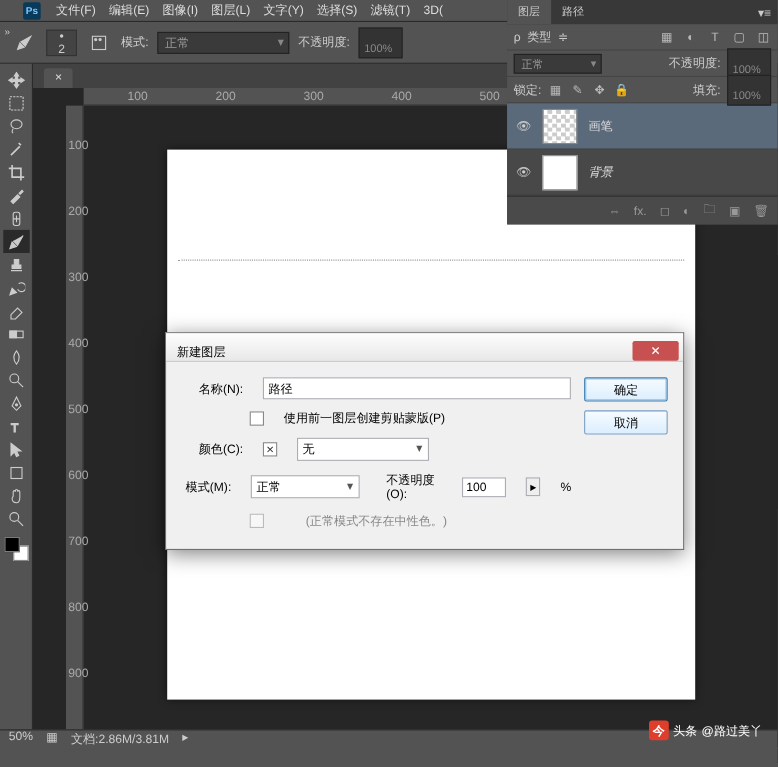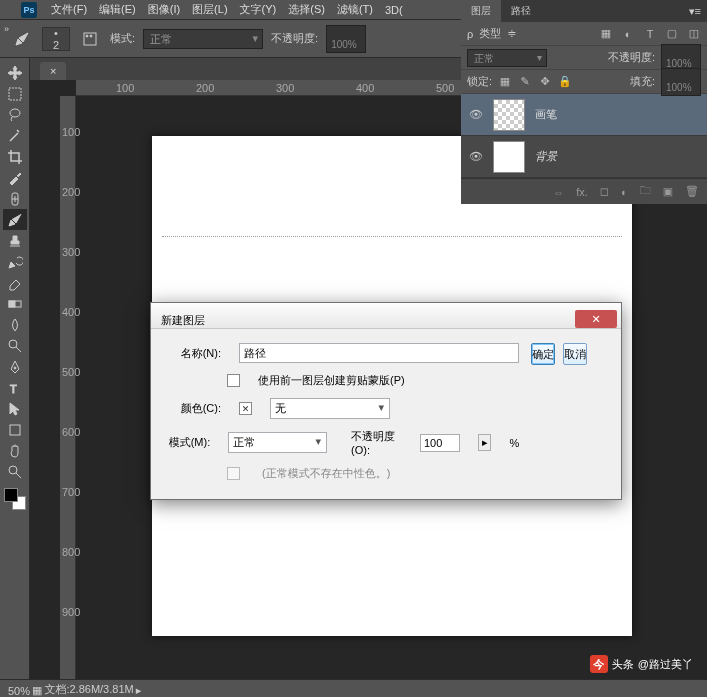--- a/index.html
+++ b/index.html
@@ -37,35 +37,35 @@
 .panel-tab.act{background:#535353}
 .panel-row{height:24px;display:flex;align-items:center;padding:0 6px;gap:6px;color:#ccc;border-bottom:1px solid #444}
 .panel-row .icon{width:14px;height:14px;display:flex;align-items:center;justify-content:center;color:#bbb}
 .layers-list{background:#484848}
 .layer-item{height:42px;display:flex;align-items:center;padding:0 8px;gap:10px;color:#ddd;border-bottom:1px solid #3a3a3a}
 .layer-item.sel{background:#5a6a7a}
 .eye{width:14px;color:#ccc}
 .thumb{width:32px;height:32px;background:#fff;border:1px solid #888}
 .thumb.trans{background:repeating-conic-gradient(#ccc 0 25%,#fff 0 50%) 0 0/8px 8px}
 .panel-foot{height:26px;background:#4a4a4a;display:flex;align-items:center;justify-content:flex-end;gap:12px;padding:0 8px;color:#999;border-top:1px solid #333}
-.statusbar{position:absolute;bottom:0;left:0;right:0;height:18px;background:#535353;color:#ccc;font-size:10px;display:flex;align-items:flex-end;padding:0 8px;gap:2px;border-top:1px solid #2a2a2a}
+.statusbar{position:absolute;bottom:16px;left:0;right:0;height:18px;background:#535353;color:#ccc;font-size:10px;display:flex;align-items:flex-start;padding:0 8px;gap:12px;border-top:1px solid #2a2a2a}
 .dialog{position:absolute;top:302px;left:150px;width:472px;background:#f0f0f0;border:1px solid #707070;box-shadow:0 4px 18px rgba(0,0,0,.5);font-size:12px;color:#000}
 .dlg-title{height:26px;background:linear-gradient(#fdfdfd,#e8e8e8);display:flex;align-items:flex-end;justify-content:space-between;padding:0 4px 0 10px;border-bottom:1px solid #c8c8c8}
 .dlg-close{width:42px;height:18px;background:#c75050;color:#fff;display:flex;align-items:center;justify-content:center;border-radius:2px;font-size:11px;cursor:pointer}
 .dlg-body{padding:14px 14px 18px 14px;display:flex;gap:12px}
 .dlg-form{flex:1;display:flex;flex-direction:column;gap:10px}
 .frow{display:flex;align-items:center;gap:18px}
 .flabel{width:56px;text-align:right}
 .finput{flex:1;height:20px;border:1px solid #abadb3;padding:2px 4px;background:#fff}
 .fsel{width:120px;height:21px;border:1px solid #abadb3;background:#fff;padding:2px 4px;position:relative}
 .fsel:after{content:"▾";position:absolute;right:5px;color:#555}
 .fchk{width:13px;height:13px;border:1px solid #888;background:#fff}
 .fchk.x{display:flex;align-items:center;justify-content:center;font-size:9px;color:#333}
 .fnote{color:#888;margin-left:62px}
-.dlg-btns{width:80px;display:flex;gap:8px}
+.dlg-btns{width:80px;display:flex;flex-direction:column;gap:8px}
 .dlg-btn{height:22px;border:1px solid #7a9fc6;background:linear-gradient(#f6fbff,#dceefe);display:flex;align-items:center;justify-content:center;cursor:pointer;border-radius:2px}
 .dlg-btn.def{border:1px solid #3c7fb1;box-shadow:0 0 0 1px #7cc5ff inset}
 .watermark{position:absolute;bottom:24px;right:14px;color:#fff;font-size:14px;font-weight:500;display:flex;align-items:center;gap:4px}
 .wm-badge{background:#e03e2d;color:#fff;width:18px;height:18px;border-radius:3px;display:flex;align-items:center;justify-content:center;font-size:11px;font-weight:bold}
 .minbtns{position:absolute;top:2px;right:4px;display:flex;gap:6px;color:#ccc;font-size:10px}
 .expand-icon{position:absolute;top:24px;left:4px;color:#ccc;font-size:9px}
 .small-num{width:40px;height:18px;border:1px solid #abadb3;background:#fff;padding:1px 3px}
 </style>
 </head>
 <body>
@@ -341,21 +341,21 @@
       <div class="frow">
         <span class="flabel">模式(M):</span>
         <div class="fsel">正常</div>
         <span style="margin-left:6px">不透明度(O):</span>
         <input class="small-num" value="100" style="">
         <span style="border:1px solid #abadb3;padding:1px 3px;background:#eee">▸</span>
         <span>%</span>
       </div>
       <div class="frow" style="margin-left:62px">
         <span class="fchk" style="opacity:.5"></span>
-        <span class="fnote" style="margin-left:4px">(正常模式不存在中性色。)</span>
+        <span class="fnote" style="margin-left:20px">(正常模式不存在中性色。)</span>
       </div>
     </div>
     <div class="dlg-btns">
       <div class="dlg-btn def">确定</div>
       <div class="dlg-btn">取消</div>
     </div>
   </div>
 </div>
 
 <div class="statusbar">

